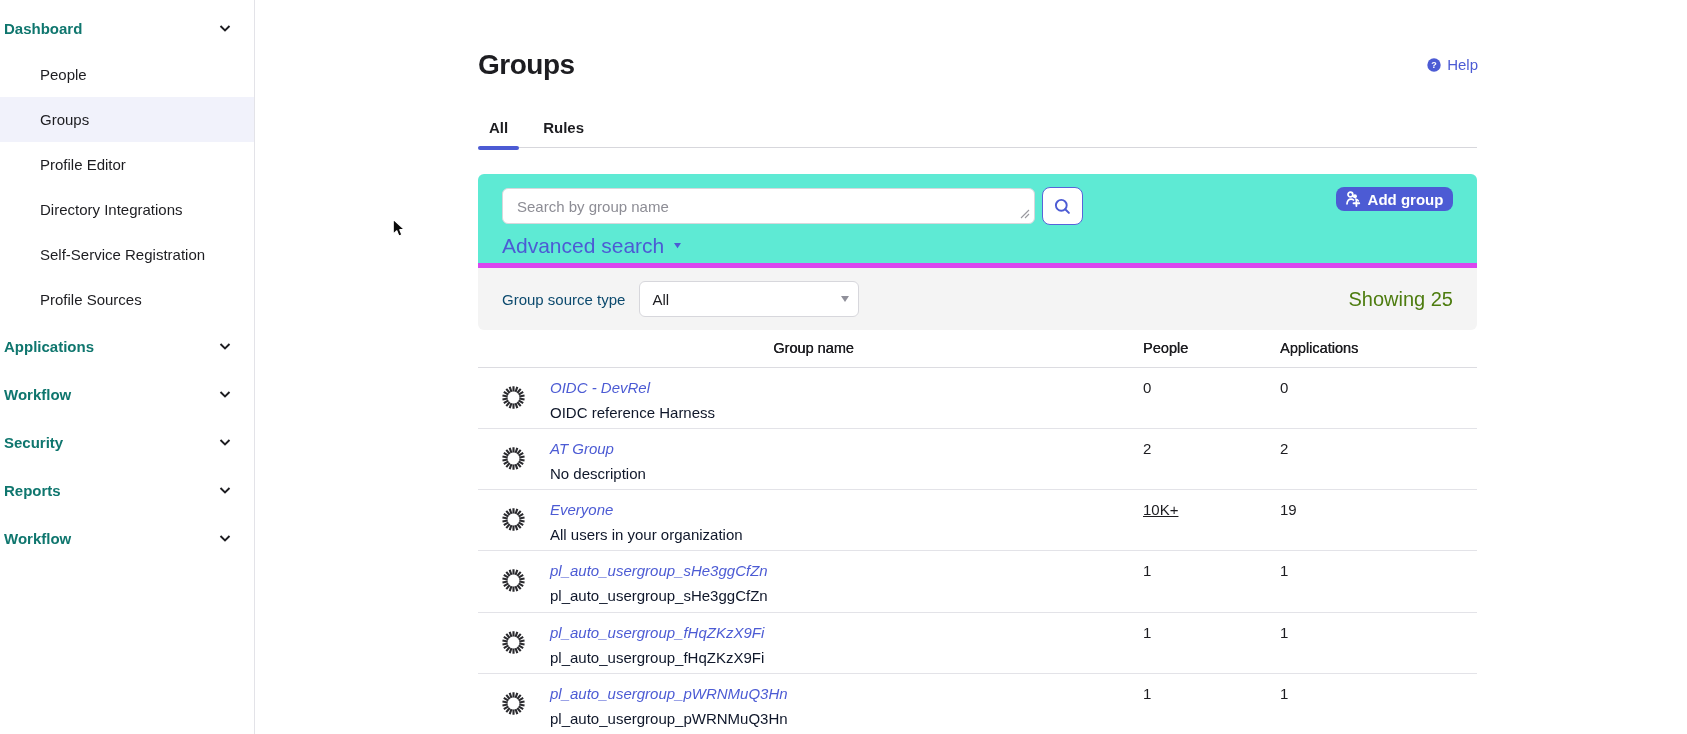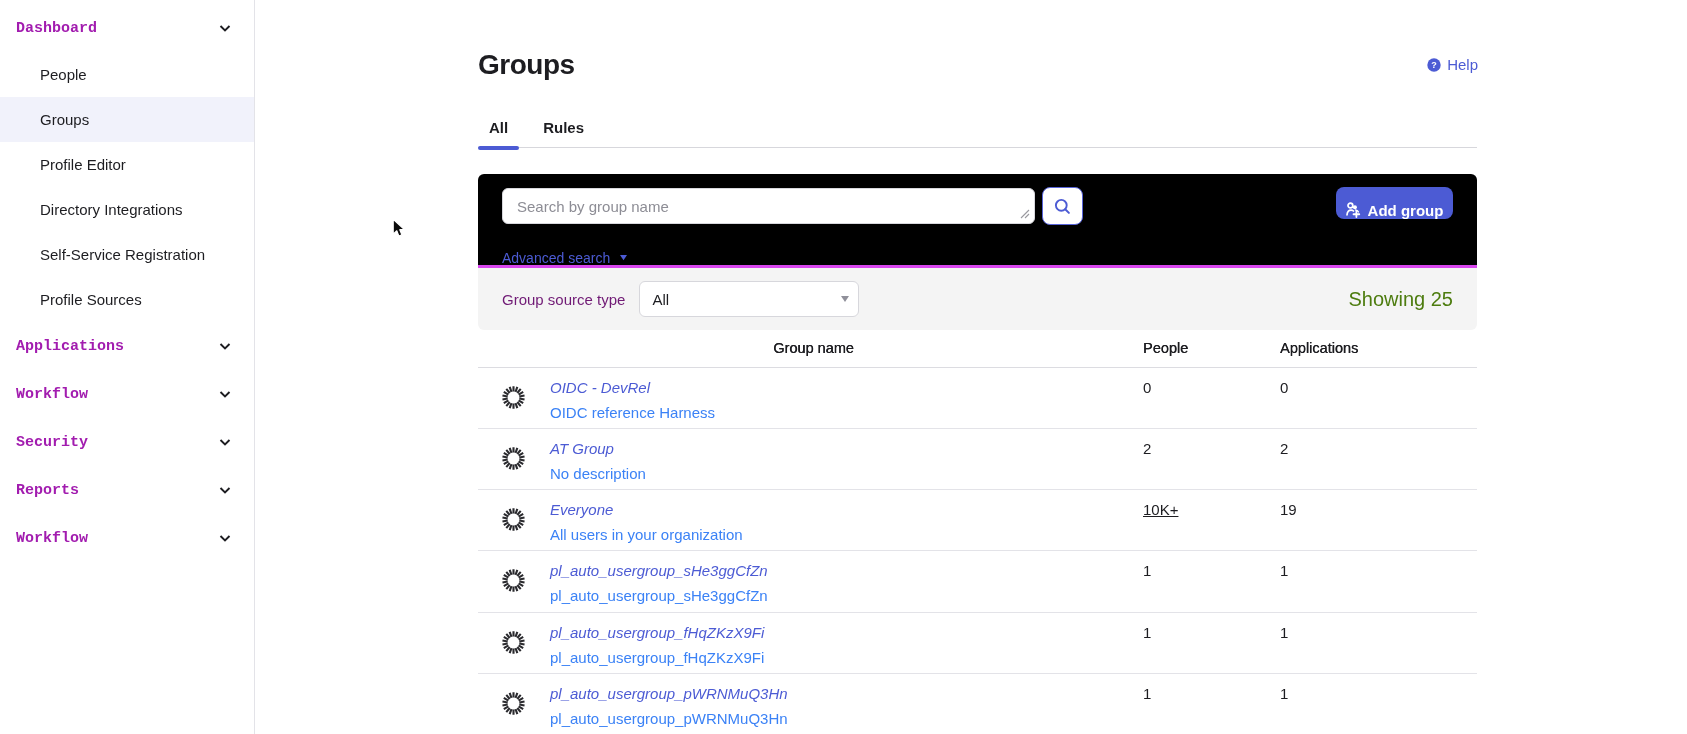--- a/index.html
+++ b/index.html
@@ -2,55 +2,55 @@
 <html><head>
 <meta charset="utf-8">
 <style>
 * { margin:0; padding:0; box-sizing:border-box; }
 html,body { width:1687px; height:734px; overflow:hidden; background:#fff;
   font-family:"Liberation Sans", sans-serif; color:#1d1d21; }
 
 #sidebar { position:absolute; left:0; top:0; width:255px; height:734px;
   background:#fff; border-right:1px solid #e3e3e8; padding-top:4px; }
 .nav-top { height:48px; display:flex; align-items:center; justify-content:space-between;
-  padding:0 22px 0 16px; font-weight:bold; font-size:15px; color:#a21caf;font-family:Liberation Mono, monospace; }
+  padding:0 22px 0 4px; font-weight:bold; font-size:15px; color:#0f766e; }
 .nav-sub { height:45px; display:flex; align-items:center;
   padding-left:40px; font-size:15px; color:#1d1d21; }
 .nav-sub.sel { background:#f1f2fb; }
 .chev { width:14px; height:14px; }
 
 #main { position:absolute; left:256px; top:0; width:1431px; height:734px; background:#fff; }
 #content { position:absolute; left:222px; top:0; width:999px; }
 h1 { font-size:28px; font-weight:bold; letter-spacing:-0.5px; margin-top:49px; }
 #helplink { position:absolute; right:-1px; top:56px; display:flex; align-items:center;
   font-size:15px; color:#4c5bd4; }
 
 #tabs { margin-top:31px; border-bottom:1px solid #d7d7dc; display:flex; height:36px; }
 .tab { font-size:15px; font-weight:bold; padding:0 11px; margin-right:13px;
   display:flex; align-items:flex-start; position:relative; color:#1d1d21; }
 .tab.active::after { content:""; position:absolute; left:0; right:0; bottom:-3px;
   height:4px; background:#4c5bd4; border-radius:2px; }
 
-#panel { margin-top:26px; background:#000000; border-radius:6px 6px 0 0;
-  padding:14px 24px 0 24px; height:94px; border-bottom:3px solid #d946ef; }
+#panel { margin-top:26px; background:#5eead4; border-radius:6px 6px 0 0;
+  padding:14px 24px 0 24px; height:94px; border-bottom:5px solid #d946ef; }
 #searchrow { display:flex; }
 #searchbox { width:533px; height:36px; background:#fff; border:1px solid #d7d7dc;
   border-radius:6px; position:relative; }
 #searchbox .ph { position:absolute; left:14px; top:9px; font-size:15px; color:#8d8d95; }
 #searchbox .grip { position:absolute; right:4px; bottom:4px; width:10px; height:10px; }
 #searchbtn { width:41px; height:38px; margin-left:7px; margin-top:-1px; background:#fff;
   border:1.5px solid #5864d9; border-radius:8px; display:flex; align-items:center; justify-content:center; }
-#addgroup { margin-left:auto; width:117px; height:32px; margin-top:-1px; background:#4c5bd4;
+#addgroup { margin-left:auto; width:117px; height:24px; margin-top:-1px; background:#4c5bd4;
   border-radius:8px; color:#fff; font-size:15px; font-weight:bold;
-  display:flex; align-items:flex-end; justify-content:center; gap:7px; }
-#advsearch { margin-top:25px; font-size:14px; color:#4c5bd4; display:flex; align-items:center; }
+  display:flex; align-items:center; justify-content:center; gap:7px; }
+#advsearch { margin-top:9px; font-size:21px; color:#4c5bd4; display:flex; align-items:center; }
 
 #filterbar { background:#f4f4f4; border-radius:0 0 6px 6px; height:62px;
   display:flex; align-items:center; padding:0 24px; }
-#filterbar .lbl { font-size:15px; color:#701a75; }
+#filterbar .lbl { font-size:15px; color:#0c4a6e; }
 #dropdown { margin-left:14px; width:220px; height:36px; background:#fff;
   border:1px solid #d7d7dc; border-radius:6px; position:relative;
   display:flex; align-items:center; padding-left:12px; font-size:15px; }
 #dropdown .arr { position:absolute; right:9px; top:14px; width:0; height:0;
   border-left:4.5px solid transparent; border-right:4.5px solid transparent;
   border-top:6px solid #90909a; }
 #showing { margin-left:auto; font-size:20px; color:#4d7c0f; }
 
 table { border-collapse:collapse; width:999px; table-layout:fixed; }
 th { font-size:14.5px; font-weight:normal; text-align:left; color:#1d1d21;
@@ -60,21 +60,21 @@
 td.c2, td.c3 { padding-top:11px; font-size:15px; }
 th.h1 { padding-left:13px; width:658px;text-align:center; }
 th.h2 { padding-left:7px; width:131px; }
 th.h3 { padding-left:13px; width:210px; }
 td.c2 { padding-left:7px; }
 td.c3 { padding-left:13px; }
 .grow { display:flex; }
 .gicon { width:23px; height:23px; margin-top:8px; flex:none; }
 .gtext { margin-left:25px; }
 .gname { font-size:15px; color:#4c5bd4; line-height:17px; margin-top:1px;font-style:italic; }
-.gdesc { font-size:15px; color:#3b82f6; line-height:17px; margin-top:8px; }
+.gdesc { font-size:15px; color:#0f172a; line-height:17px; margin-top:8px; }
 </style>
 </head>
 <body>
 <div id="sidebar">
   <div class="nav-top">
       <span>Dashboard</span>
       <svg class="chev" viewBox="0 0 14 14">
         <path d="M2.5 5l4.5 4.5L11.5 5" fill="none" stroke="#1d1d21" stroke-width="1.9"></path>
       </svg>
     </div>

